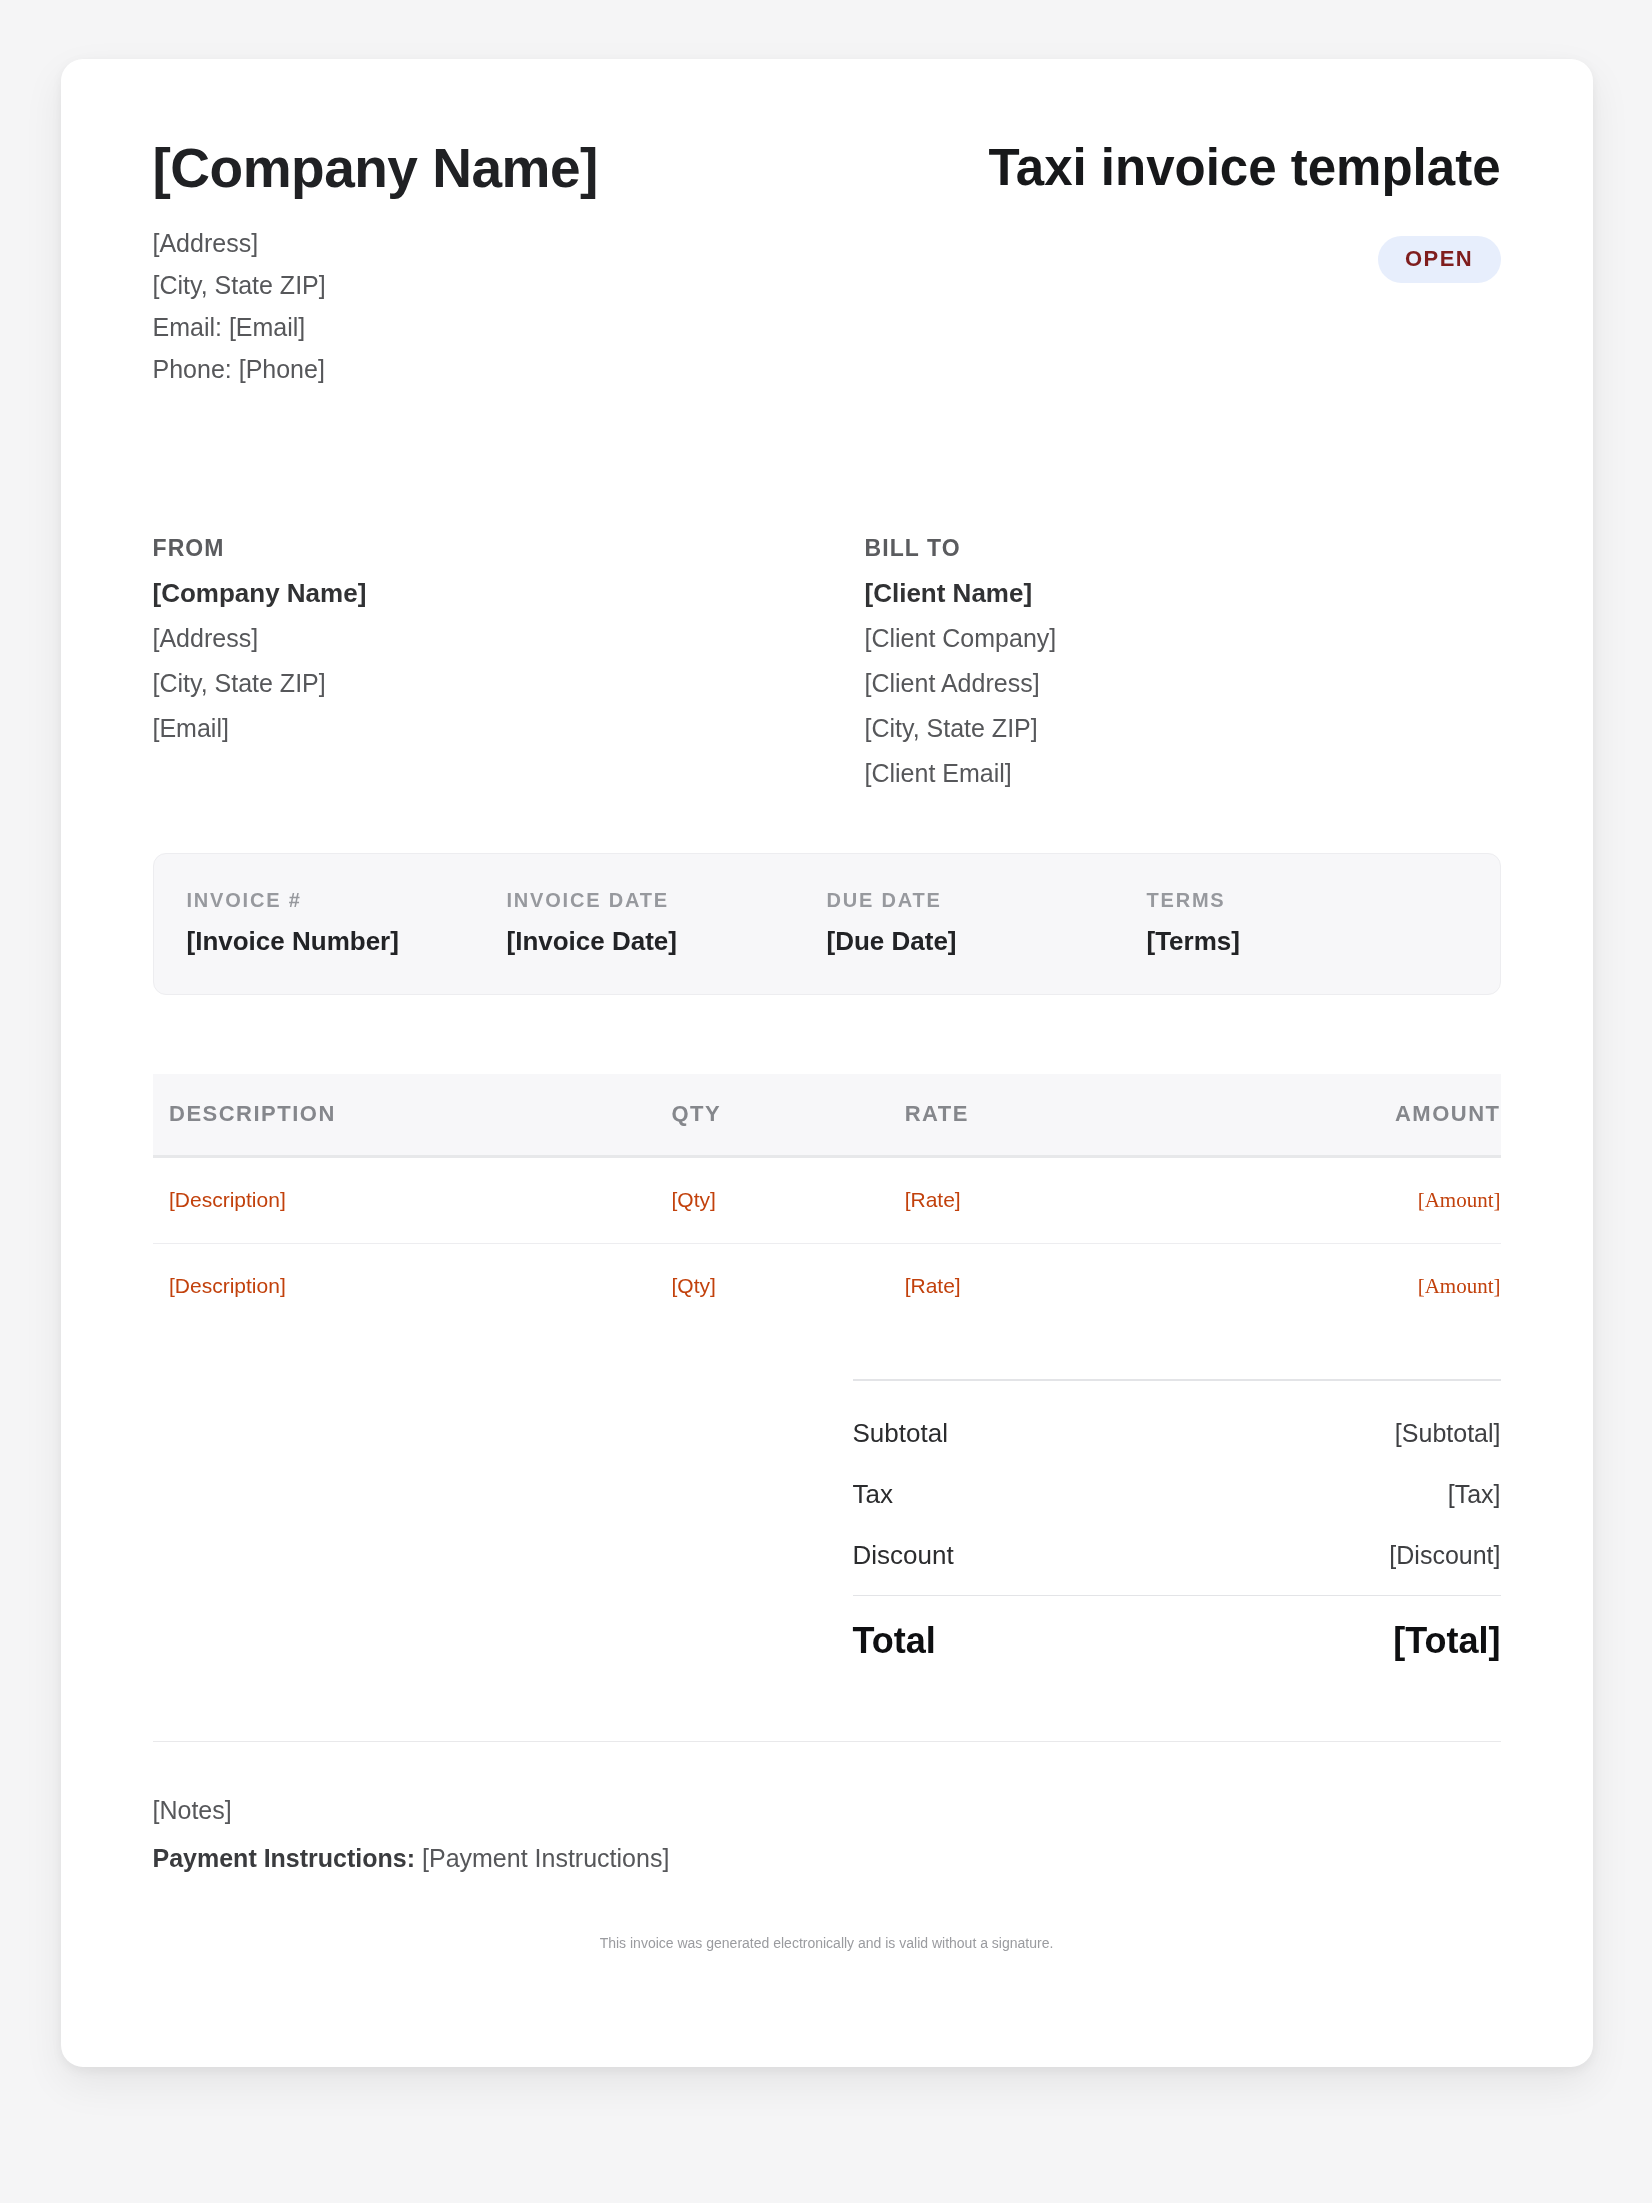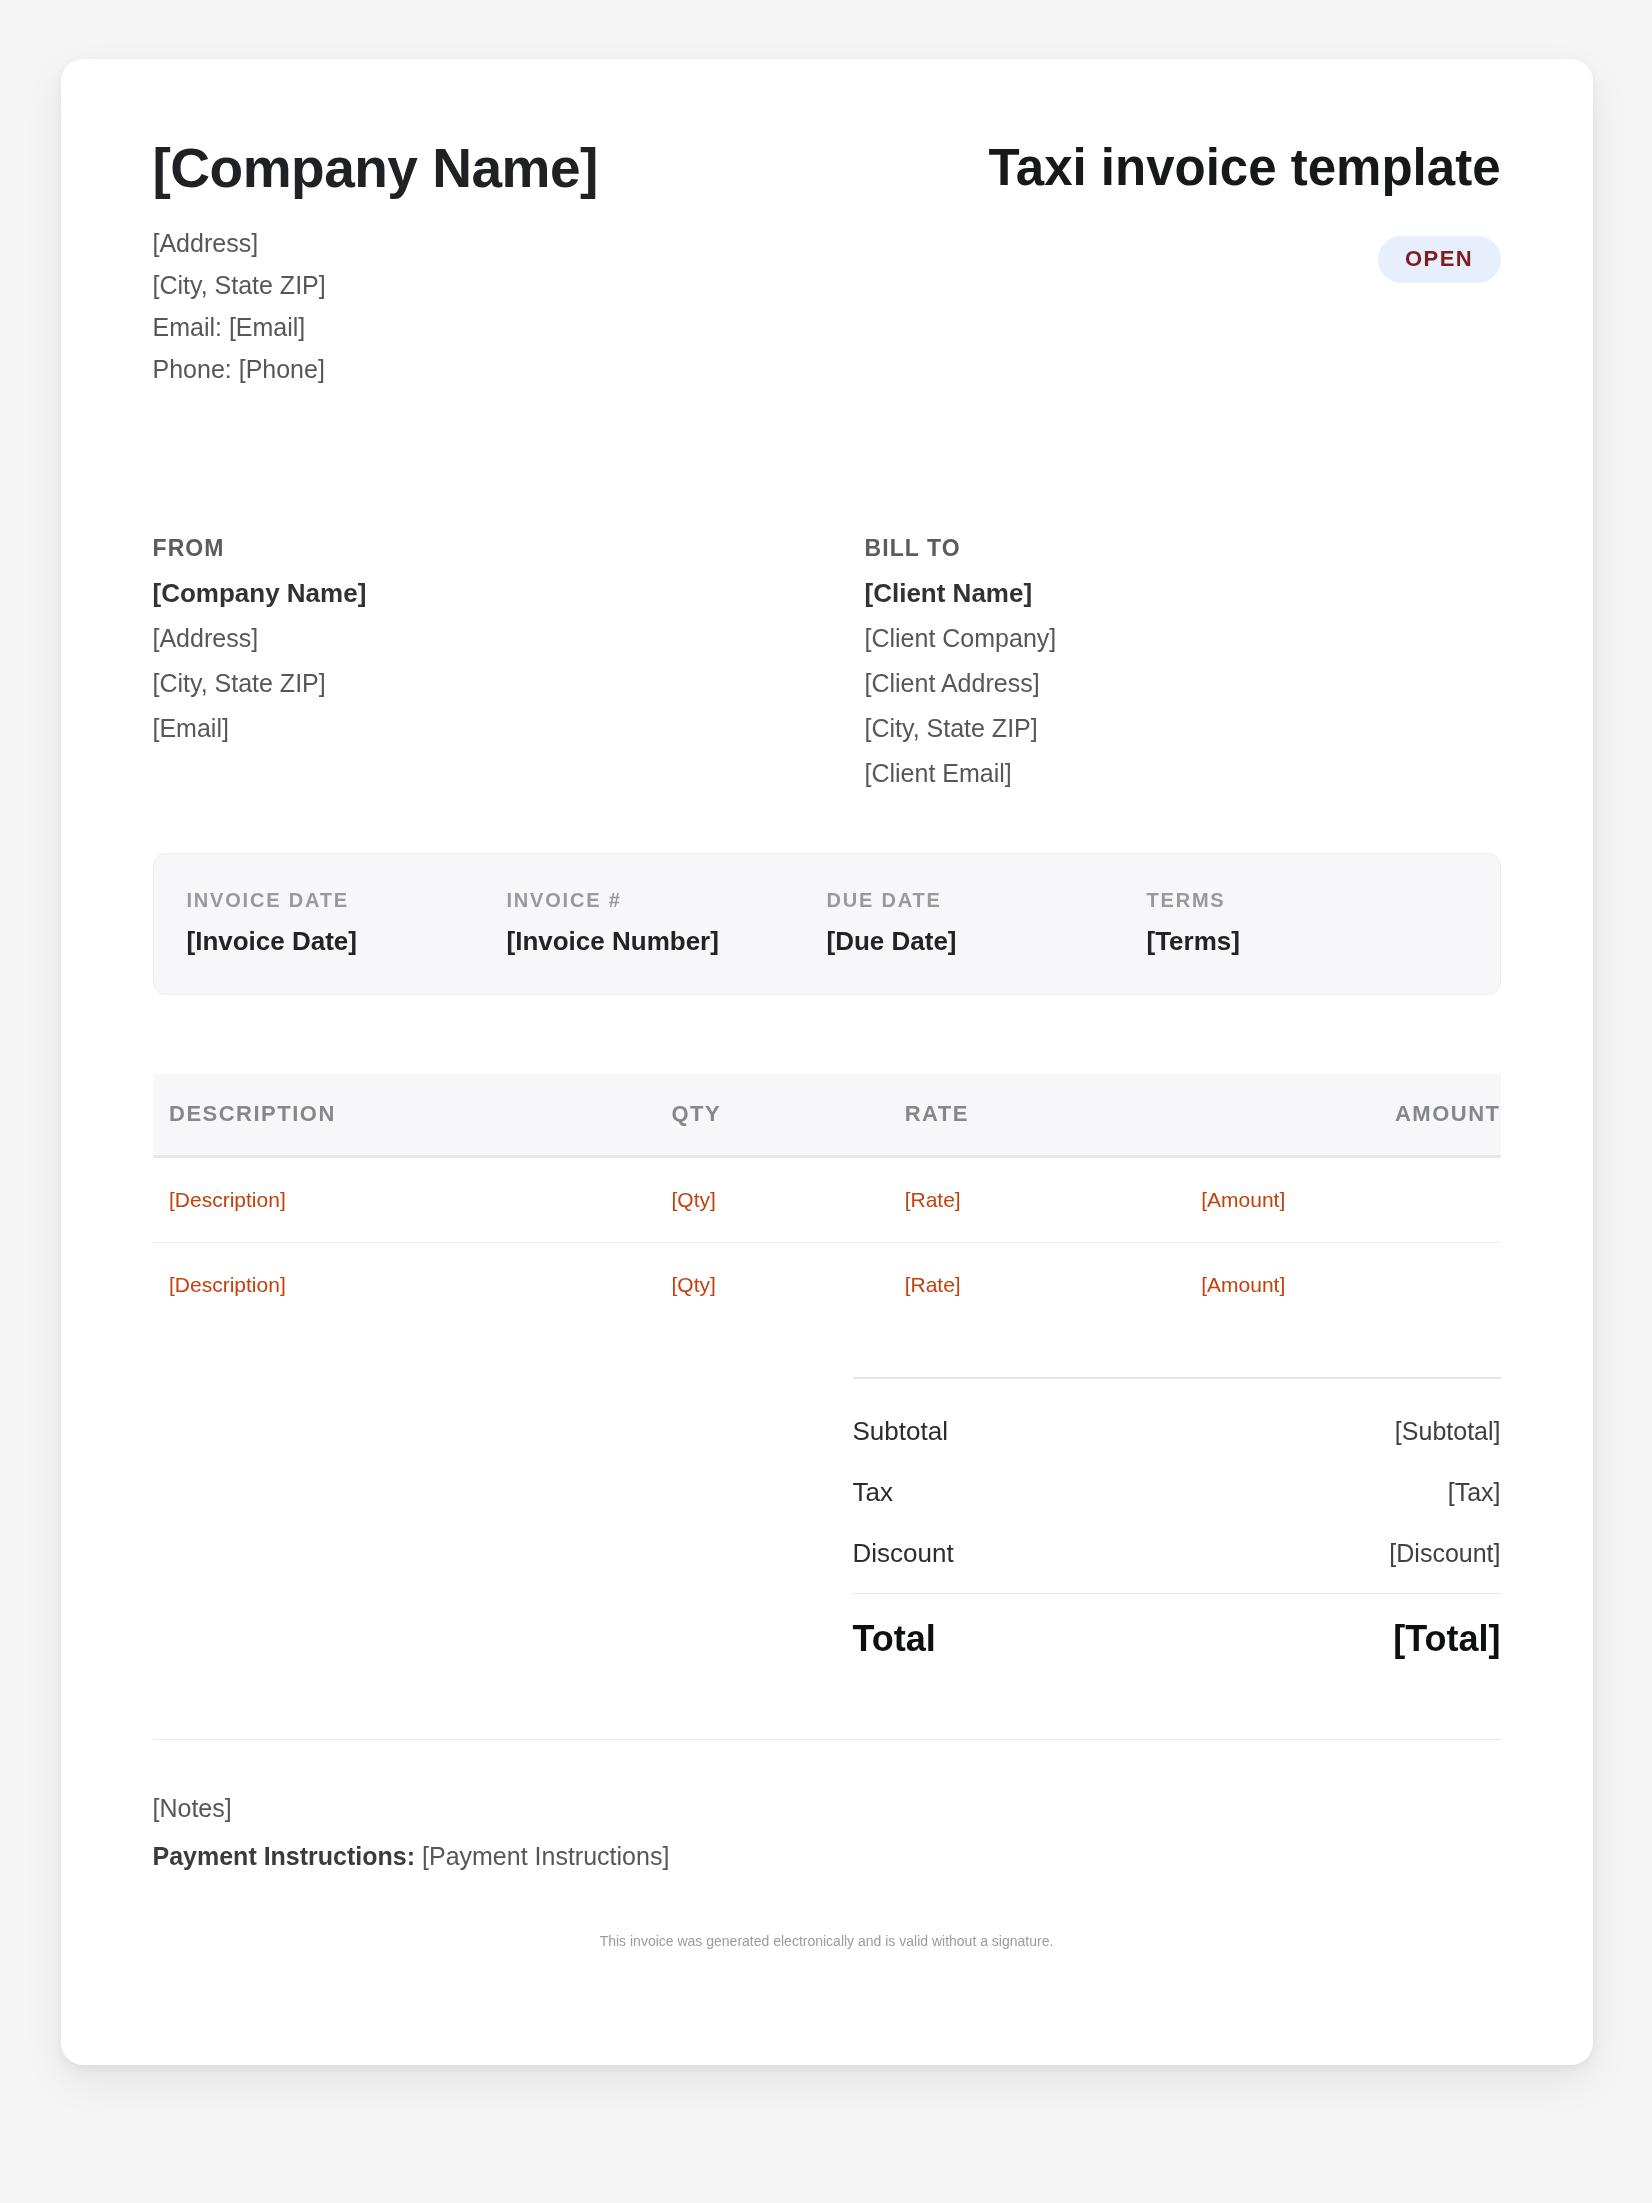--- a/index.html
+++ b/index.html
@@ -54,21 +54,21 @@
   .items-table th {
     background: #f7f7f9;
     font-size: 22px; font-weight: 700; color: #85878c; letter-spacing: 1.5px;
     padding: 27.5px 0 27.5px 16.5px; text-align: left;
     border-bottom: 3.7px solid #e7e8ea;
   }
   .items-table th.col-qty, .items-table th.col-rate { padding-left: 0; }
   .items-table th.col-amount { text-align: right; padding-left: 0; padding-right: 0; }
   .items-table td { font-size: 21px; color: #c2410c; padding: 30px 0 30px 16.5px; }
   .items-table td.col-qty, .items-table td.col-rate { padding-left: 0; }
-  .items-table td.col-amount { text-align: left; padding-left: 0; padding-right: 0; }
+  .items-table td.col-amount { text-align: right; padding-left: 0; padding-right: 0; font-family: Liberation Serif, serif; }
   .items-table tr.row-sep td { border-bottom: 1.8px solid #ededf0; }
   
   .totals { margin-top: 50px; margin-left: auto; width: 648px; border-top: 2.8px solid #e3e4e7; padding-top: 22px; }
   .totals-row { display: flex; justify-content: space-between; align-items: center; height: 61px; }
   .totals-row .t-label { font-size: 26px; color: #2b2c2e; }
   .totals-row .t-value { font-size: 25px; color: #3e3f42; }
   .totals-sep { border-top: 1.8px solid #e3e4e7; margin-top: 9.2px; }
   .total-row { display: flex; justify-content: space-between; align-items: center; padding-top: 24px; }
   .total-row .t-label, .total-row .t-value { font-size: 36px; font-weight: 700; color: #0e0f11; }
   
@@ -111,26 +111,26 @@
       <div class="party-name">[Client Name]</div>
       <div class="party-line">[Client Company]</div>
       <div class="party-line">[Client Address]</div>
       <div class="party-line">[City, State ZIP]</div>
       <div class="party-line">[Client Email]</div>
     </div>
   </div>
 
   <div class="meta-bar">
     <div>
+      <div class="meta-label">INVOICE #</div>
+      <div class="meta-value">[Invoice Number]</div>
+    </div>
+    <div>
       <div class="meta-label">INVOICE DATE</div>
       <div class="meta-value">[Invoice Date]</div>
-    </div>
-    <div>
-      <div class="meta-label">INVOICE #</div>
-      <div class="meta-value">[Invoice Number]</div>
     </div>
     <div>
       <div class="meta-label">DUE DATE</div>
       <div class="meta-value">[Due Date]</div>
     </div>
     <div>
       <div class="meta-label">TERMS</div>
       <div class="meta-value">[Terms]</div>
     </div>
   </div>

